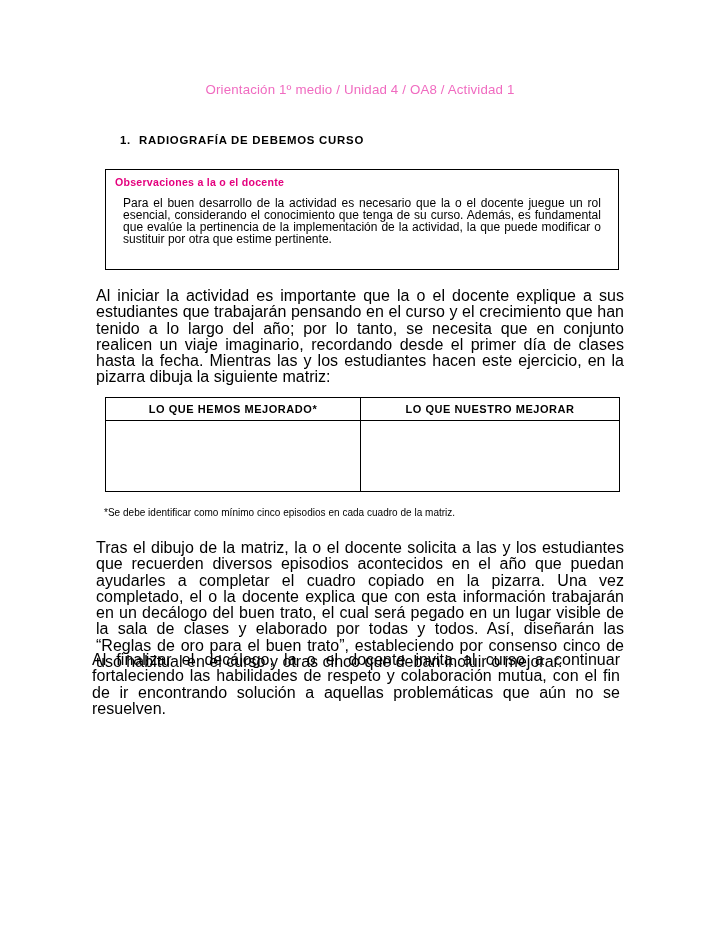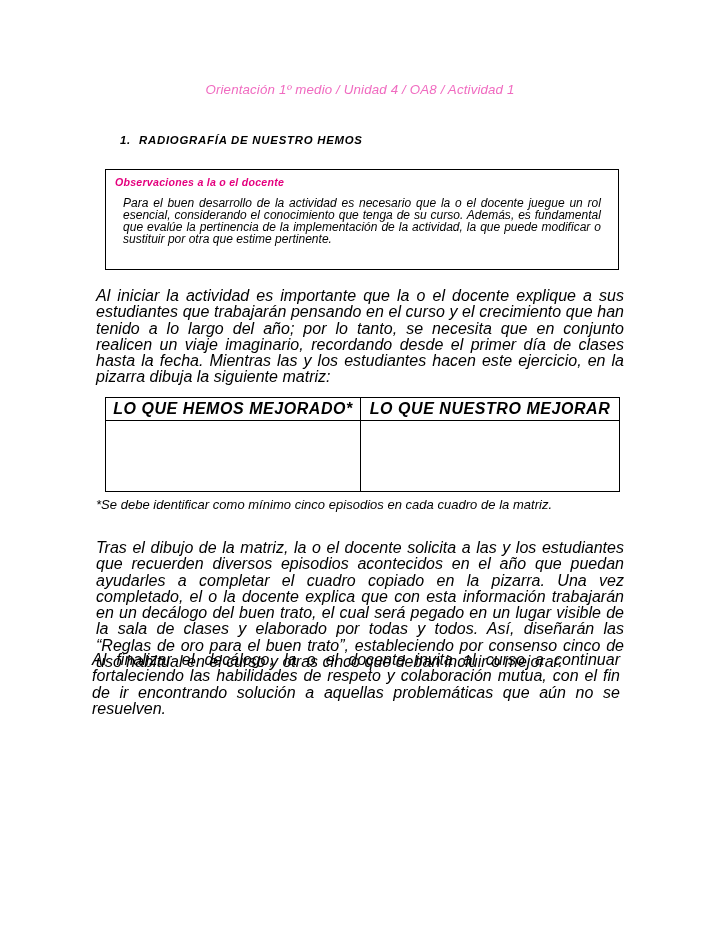--- a/index.html
+++ b/index.html
@@ -14,21 +14,20 @@
     color: #000000;
     overflow: hidden;
     position: relative;
   }
 
   .page {
     position: relative;
     width: 596px;
     height: 932px;
     box-sizing: border-box;
-    font-style: italic;
   }
 
   
   .doc-title {
     position: absolute;
     left: 0;
     top: 82px;
     width: 720px;
     text-align: center;
     font-size: 13.3px;
@@ -119,52 +118,52 @@
   }
   table.matrix th,
   table.matrix td {
     border: 1.3px solid #000000;
     padding: 0;
   }
   table.matrix th {
     height: 22px;
     text-align: center;
     vertical-align: middle;
-    font-size: 16px;
+    font-size: 11px;
     font-weight: bold;
     letter-spacing: 0.55px;
   }
   table.matrix td {
     height: 70px;
     vertical-align: top;
   }
   table.matrix col.c1 { width: 255px; }
   table.matrix col.c2 { width: 259px; }
 
   
   .footnote {
     position: absolute;
     left: 96px;
     top: 497px;
     width: 528px;
-    font-size: 13px;
+    font-size: 10px;
     line-height: 15px;
     letter-spacing: 0.02px;
-    margin: 0;
+    margin: 8px;
   }
 </style>
 </head>
 <body>
 
 <div class="page">
 
   <div class="doc-title">Orientación 1º medio / Unidad 4 / OA8 / Actividad 1</div>
 
   <div class="activity-heading">
-    <span class="num">1.</span><span>RADIOGRAFÍA DE NUESTRO HEMOS</span>
+    <span class="num">1.</span><span>RADIOGRAFÍA DE DEBEMOS CURSO</span>
   </div>
 
   <div class="obs-box">
     <p class="obs-title">Observaciones a la o el docente</p>
     <p class="obs-body">Para el buen desarrollo de la actividad es necesario que la o el docente juegue un rol esencial, considerando el conocimiento que tenga de su curso. Además, es fundamental que evalúe la pertinencia de la implementación de la actividad, la que puede modificar o sustituir por otra que estime pertinente.</p>
   </div>
 
   <p class="para" id="para-intro">Al iniciar la actividad es importante que la o el docente explique a sus estudiantes que trabajarán pensando en el curso y el crecimiento que han tenido a lo largo del año; por lo tanto, se necesita que en conjunto realicen un viaje imaginario, recordando desde el primer día de clases hasta la fecha. Mientras las y los estudiantes hacen este ejercicio, en la pizarra dibuja la siguiente matriz:</p>
 
   <div class="matrix-wrap">

